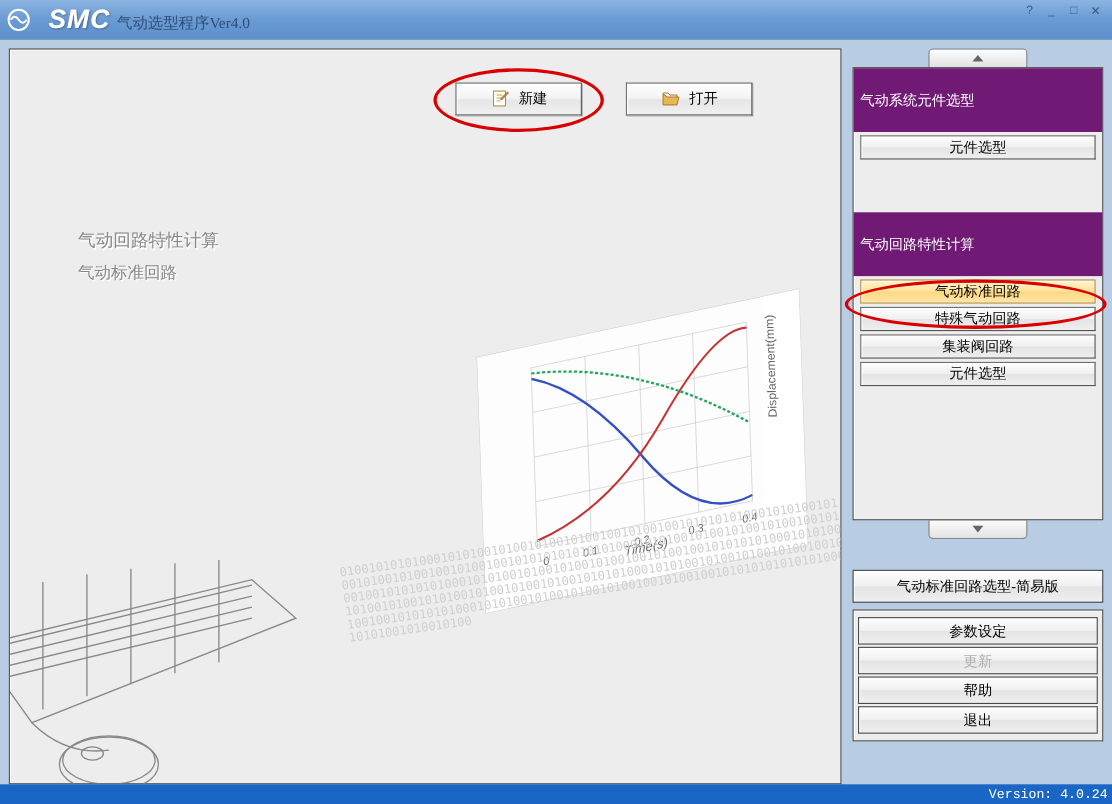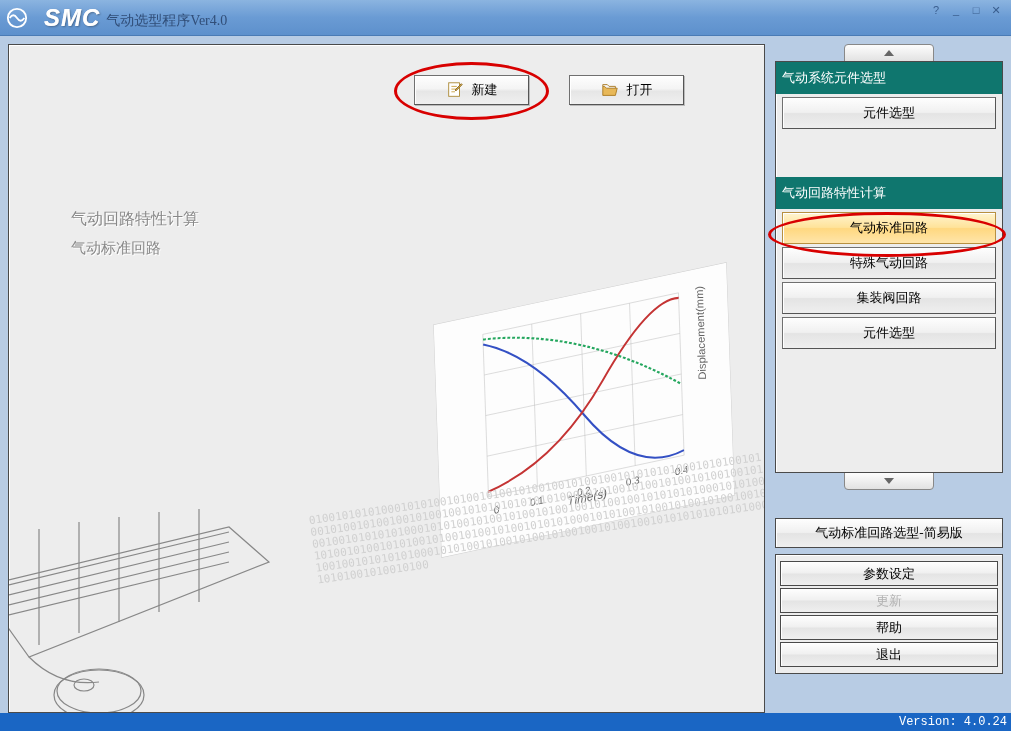--- a/index.html
+++ b/index.html
@@ -175,31 +175,31 @@
 .scroll-tab svg { width: 10px; height: 8px; fill: #666; }
 .groups {
   border: 1px solid #4a4a4a;
   box-shadow: inset 1px 1px 0 #fff;
   background: #ededed;
   padding: 0;
   height: 412px;
   position: relative;
 }
 .group-header {
-  background: #0f766e;
+  background: #701a75;
   color: #fff;
   font-size: 13px;
-  padding: 7px 6px;
+  padding: 20px 6px;
   font-family: Liberation Mono, monospace;
 }
 .menu-btn {
   display: block;
   width: calc(100% - 12px);
   margin: 3px 6px;
-  height: 32px;
+  height: 22px;
   background: linear-gradient(to bottom, #fefefe 0%, #f0f0f0 48%, #e4e4e4 52%, #efefef 100%);
   border: 1px solid #707070;
   border-right-color: #555;
   border-bottom-color: #555;
   box-shadow: inset 1px 1px 0 #fff;
   font-size: 13px;
   font-family: SimSun, serif;
   cursor: pointer;
   text-align: center;
 }

